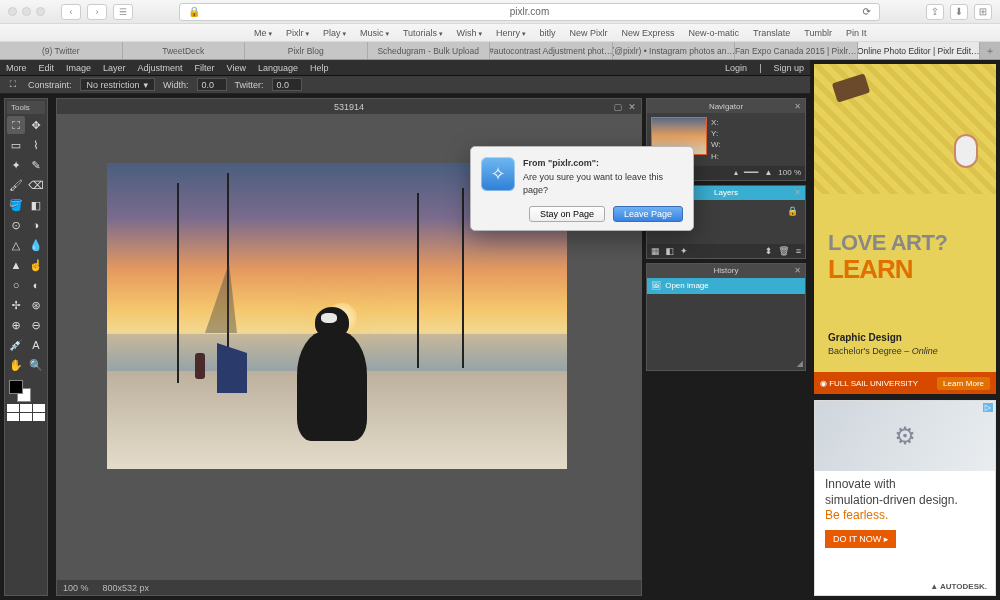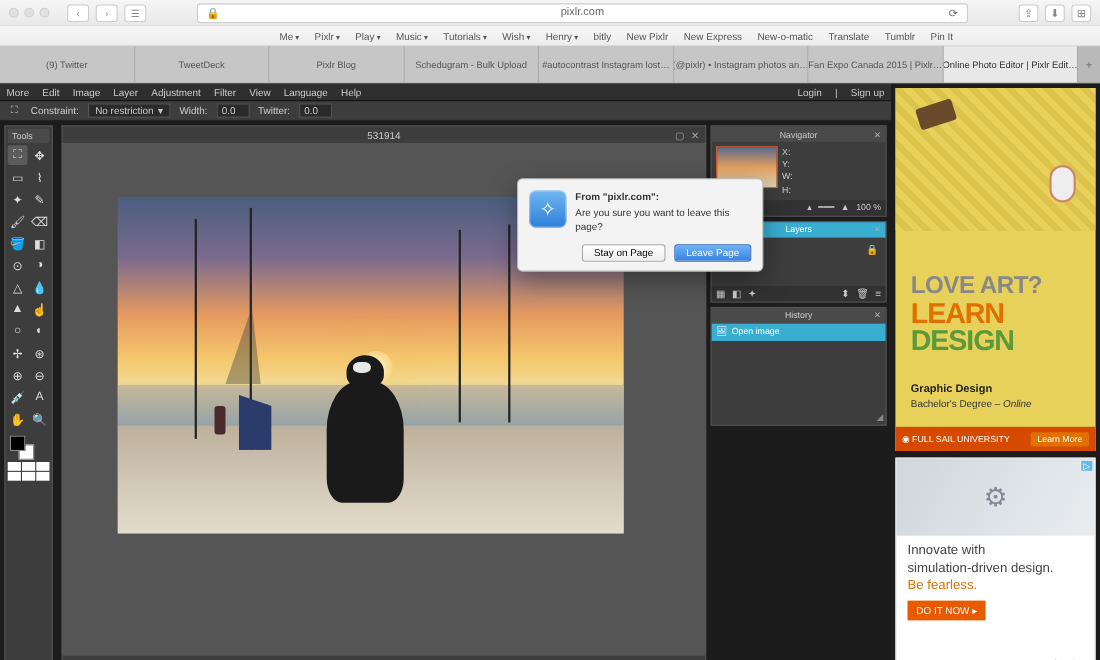--- a/index.html
+++ b/index.html
@@ -12,21 +12,21 @@
 .nav-btn { width: 20px; height: 16px; background: #fff; border: 1px solid #ccc; border-radius: 3px; display:flex;align-items:center;justify-content:center;color:#888;font-size:9px; }
 .urlbar { flex: 1; height: 18px; background: #fff; border: 1px solid #ccc; border-radius: 3px; display: flex; align-items: center; justify-content: center; color: #666; font-size: 10px; margin: 0 40px; position: relative; }
 .urlbar .lock { position:absolute; left:8px; }
 .urlbar .reload { position:absolute; right:8px; }
 .tb-icon { width: 18px; height: 16px; background: #fff; border: 1px solid #ccc; border-radius: 3px; display:flex;align-items:center;justify-content:center;color:#888;font-size:10px; }
 
 .bookmarks { height: 18px; background: linear-gradient(#f6f6f6,#ededed); border-bottom: 1px solid #d9d9d9; display: flex; align-items: center; padding: 0 10px; gap: 14px; color: #555; font-size: 9px; }
 .bookmarks span { white-space: nowrap; }
 .bmdrop::after { content:" ▾"; font-size:7px; }
 
-.tabs { height: 34px; background: #b9b9b9; display: flex; border-bottom: 1px solid #999; }
+.tabs { height: 18px; background: #b9b9b9; display: flex; border-bottom: 1px solid #999; }
 .tab { flex: 1; border-right: 1px solid #aaa; display: flex; align-items: center; justify-content: center; color: #555; font-size: 8.5px; white-space: nowrap; overflow: hidden; padding: 0 4px; background:#c6c6c6; }
 .tab.active { background: #e8e8e8; color: #333; }
 .tab-plus { width: 20px; display:flex;align-items:center;justify-content:center;color:#666; }
 
 
 .app { position: relative; height: 540px; background: #1c1c1c; display: flex; }
 .editor { flex: 1; display: flex; flex-direction: column; position: relative; }
 .ads { width: 190px; background: #1c1c1c; padding: 4px; display: flex; flex-direction: column; gap: 6px; }
 
 .menubar { height: 16px; background: #2f2f2f; display: flex; align-items: center; color: #ccc; font-size: 9px; padding: 0 6px; gap: 12px; border-bottom:1px solid #111; }
@@ -159,21 +159,21 @@
   <span>Translate</span>
   <span>Tumblr</span>
   <span>Pin It</span>
 </div>
 
 <div class="tabs">
   <div class="tab">(9) Twitter</div>
   <div class="tab">TweetDeck</div>
   <div class="tab">Pixlr Blog</div>
   <div class="tab">Schedugram - Bulk Upload</div>
-  <div class="tab">#autocontrast Instagram lost…</div>
+  <div class="tab">#autocontrast Adjustment phot…</div>
   <div class="tab">(@pixlr) • Instagram photos an…</div>
   <div class="tab">Fan Expo Canada 2015 | Pixlr…</div>
   <div class="tab active">Online Photo Editor | Pixlr Edit…</div>
   <div class="tab-plus">＋</div>
 </div>
 
 <div class="app">
   <div class="editor">
 
     <div class="menubar">
@@ -354,21 +354,20 @@
   </div>
 
   <div class="ads">
     <div class="ad1">
       <div class="doodle">
           <div class="reel"></div>
           <div class="mouse"></div>
         </div>
       <div class="love"><span>LOVE</span> <span style="color:#888">ART?</span></div>
       <div class="learn">LEARN</div>
-      <div class="design">DESIGN</div>
       <div class="gd">Graphic Design</div>
       <div class="deg"><span>Bachelor's Degree – </span><i>Online</i></div>
       <div class="bar">
         <span>◉ <span>FULL SAIL UNIVERSITY</span></span>
         <span class="lm">Learn More</span>
       </div>
     </div>
     <div class="ad2">
       <span class="adx">▷</span>
       <div class="img">⚙</div>

